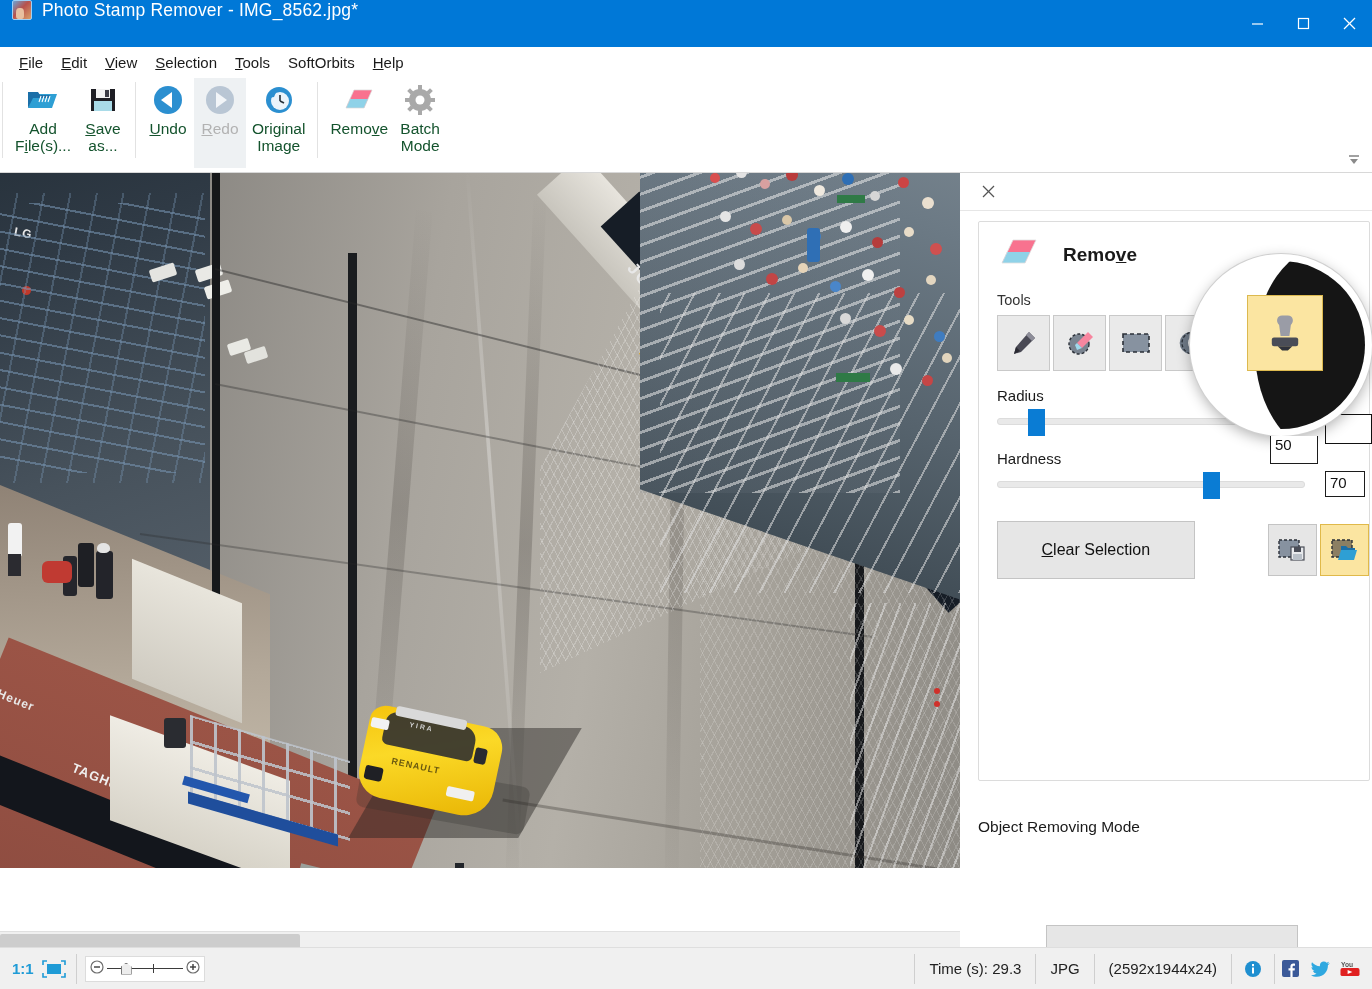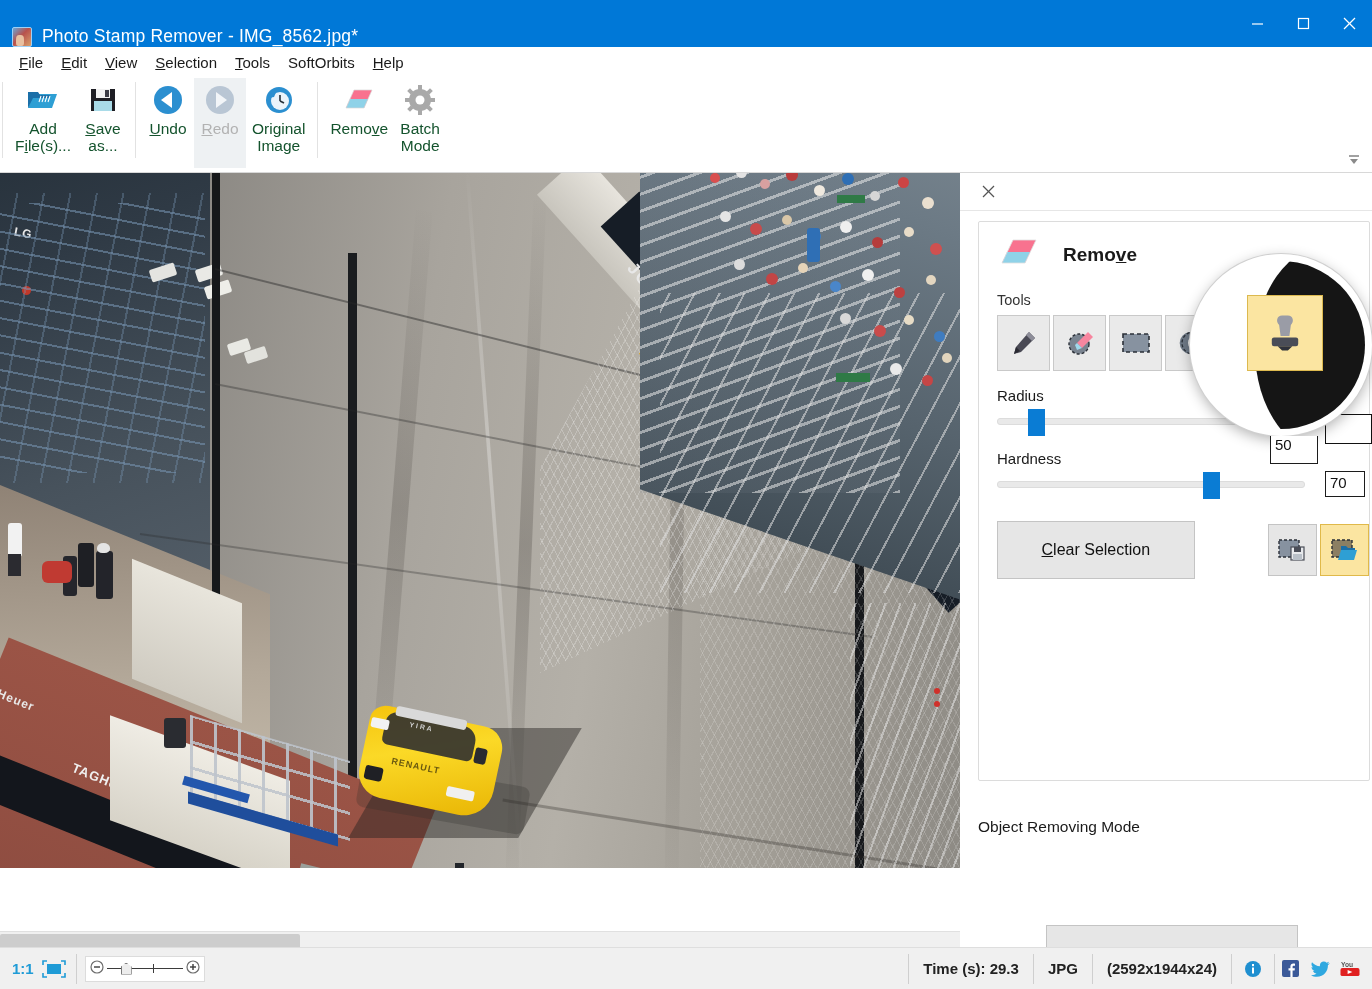--- a/index.html
+++ b/index.html
@@ -8,21 +8,21 @@
     width:1372px; height:989px;
     font-family:"Liberation Sans", sans-serif;
     background:#ffffff;
     overflow:hidden;
     position:relative;
   }
 
   
   #titlebar {
     height:47px; background:#0078d7; color:#ffffff;
-    display:flex; align-items:flex-end; position:relative;
+    display:flex; align-items:flex-start; position:relative;
   }
   #app-icon {
     width:20px; height:20px; margin-left:12px; margin-right:10px;
     border:1px solid #9fd0f5; border-radius:2px;
     background:linear-gradient(135deg,#6aa6d8 0%,#b7514c 45%,#d9a06a 100%);
     flex:none; position:relative; overflow:hidden;
   }
   #app-icon::after{
     content:""; position:absolute; left:3px; top:7px; width:8px; height:11px;
     background:#e8c0a0; border-radius:40% 40% 30% 30%;
@@ -220,21 +220,21 @@
     position:absolute; left:1325px; top:414px; width:47px; height:30px;
     border:1px solid #111; background:#fff; z-index:39;
   }
 
   
   #statusbar{
     position:absolute; left:0; right:0; bottom:0; height:42px;
     background:#f0f0f0; border-top:1px solid #dedede;
     display:flex; align-items:center; font-size:15px; color:#222;
   }
-  .sb-cell{ height:38px; display:flex; align-items:center; padding:0 10px;font-weight:bold; }
+  .sb-cell{ height:38px; display:flex; align-items:center; padding:0 10px; }
   .sb-div{ width:1px; height:30px; background:#cfcfcf; }
   #zoom-ratio{ color:#1f9bd6; font-weight:bold; font-size:15px; padding:0 6px 0 12px; }
   #zoom-slider-box{
     background:#fff; border:1px solid #dcdcdc; height:26px; width:120px;
     display:flex; align-items:center; justify-content:space-between; padding:0 4px; margin:0 8px;
   }
   #sb-spacer{ flex:1; }
   .social{ width:20px; height:20px; margin:0 5px; display:flex; align-items:center; justify-content:center; }
 </style>
 </head>

